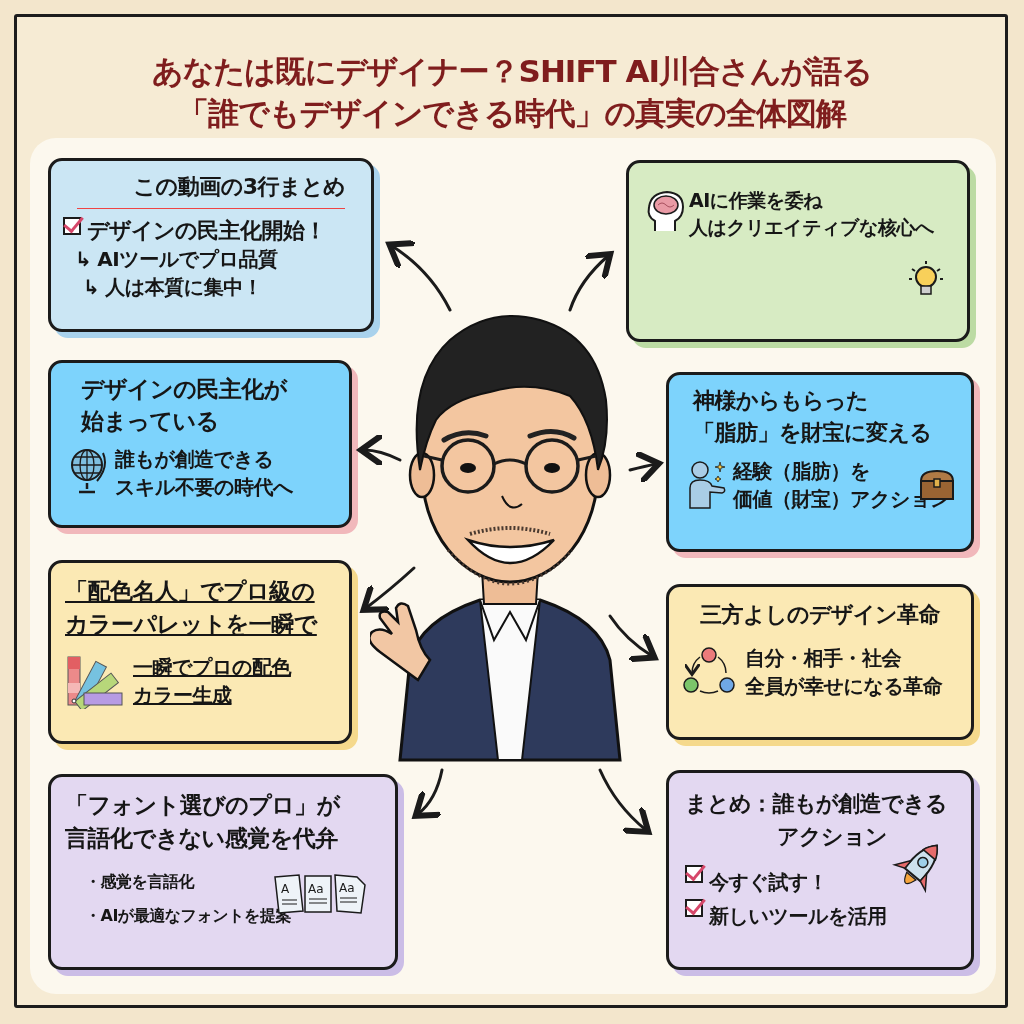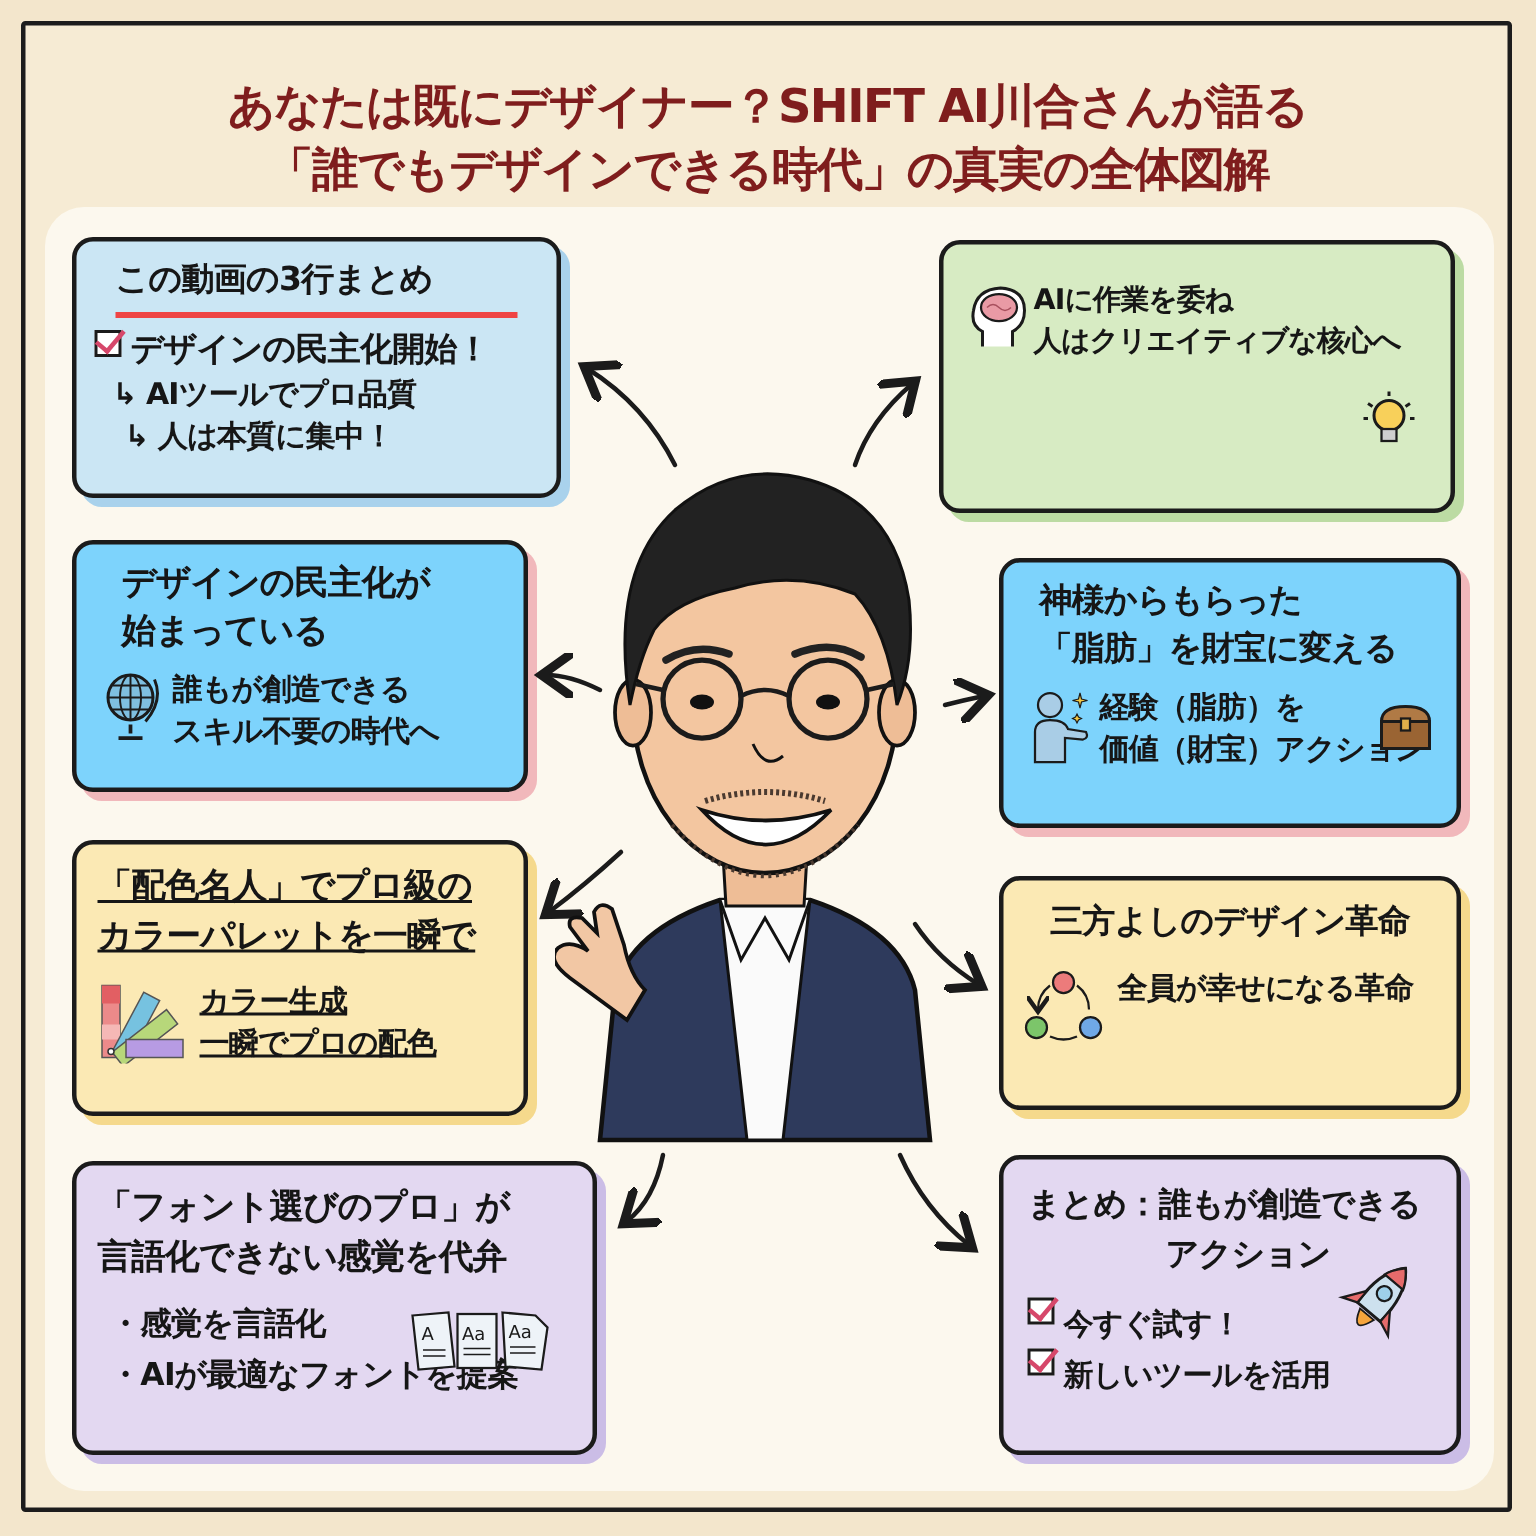--- a/index.html
+++ b/index.html
@@ -65,21 +65,21 @@
 <div class="paper-frame"></div>
 
 <div class="title-block">
   <div class="title-line">あなたは既にデザイナー？SHIFT AI川合さんが語る</div>
   <div class="title-line">「誰でもデザインできる時代」の真実の全体図解</div>
 </div>
 
 <div class="canvas"></div>
 
 <div class="card blue" style="left:48px; top:158px; width:326px; height:174px; padding:10px 12px;">
-  <div class="heading" style="text-align:left; border-bottom:4px solid #ef4444; padding-bottom:6px; margin:0 14px 8px; font-size:22px;">この動画の3行まとめ</div>
+  <div class="heading" style="text-align:right; border-bottom:1px solid #ef4444; padding-bottom:6px; margin:0 14px 8px; font-size:22px;">この動画の3行まとめ</div>
   <div class="row body">
     <span class="icon check"></span>
     <span style="font-size:22px;">デザインの民主化開始！</span>
   </div>
   <div class="row body" style="padding-left:12px;">
     <span class="icon arrow-sub">↳</span>
     <span>AIツールでプロ品質</span>
   </div>
   <div class="row body" style="padding-left:20px;">
     <span class="icon arrow-sub">↳</span>
@@ -175,51 +175,52 @@
             <rect x="8" y="4" width="12" height="46" fill="#76c2e0" stroke="#555" stroke-width="1"></rect>
           </g>
         <g transform="rotate(52 10 50)">
             <rect x="8" y="4" width="12" height="46" fill="#b7d77a" stroke="#555" stroke-width="1"></rect>
           </g>
         <rect x="18" y="40" width="38" height="12" fill="#b79be3" stroke="#555" stroke-width="1"></rect>
         <circle cx="8" cy="48" r="2" fill="#fff" stroke="#333"></circle>
       </svg>
     </span>
     <div class="body" style="font-size:20px;">
+      <div>一瞬でプロの配色</div>
       <div>カラー生成</div>
-      <div>一瞬でプロの配色</div>
     </div>
   </div>
 </div>
 
 <div class="card yellow" style="left:666px; top:584px; width:308px; height:156px; padding:12px 12px;">
   <div class="heading" style="font-size:22px; text-align:center;">三方よしのデザイン革命</div>
   <div class="row" style="margin-top:14px;">
     <span class="icon" style="width:56px; height:52px; margin-right:8px;">
       <svg width="54" height="50" viewBox="0 0 54 50">
         <circle cx="27" cy="10" r="7" fill="#ec7b7b" stroke="#1b1b1b" stroke-width="1.5"></circle>
         <circle cx="9" cy="40" r="7" fill="#7cc56a" stroke="#1b1b1b" stroke-width="1.5"></circle>
         <circle cx="45" cy="40" r="7" fill="#6fa8e6" stroke="#1b1b1b" stroke-width="1.5"></circle>
         <path d="M18 12 Q10 18 10 28" fill="none" stroke="#1b1b1b" stroke-width="1.5" marker-end="url(#ah)"></path>
         <path d="M36 12 Q44 18 44 28" fill="none" stroke="#1b1b1b" stroke-width="1.5"></path>
         <path d="M36 46 Q27 50 18 46" fill="none" stroke="#1b1b1b" stroke-width="1.5"></path>
       </svg>
     </span>
     <div class="body" style="font-size:20px;">
+      <div>自分・相手・社会</div>
       <div>全員が幸せになる革命</div>
     </div>
   </div>
 </div>
 
 <div class="card purple" style="left:48px; top:774px; width:350px; height:196px; padding:12px 14px;">
   <div class="heading" style="font-size:23px; line-height:33px;">
     <div>「フォント選びのプロ」が</div>
     <div>言語化できない感覚を代弁</div>
   </div>
-  <div class="body" style="margin-top:10px; font-size:21px; line-height:34px; padding-left:8px;">
+  <div class="body" style="margin-top:10px; font-size:16px; line-height:34px; padding-left:8px;margin-left:12px;">
     <div>・感覚を言語化</div>
     <div>・AIが最適なフォントを提案</div>
   </div>
   <span class="icon" style="position:absolute; left:222px; top:96px;">
     <svg width="96" height="44" viewBox="0 0 96 44">
       <g fill="#eef3f8" stroke="#1b1b1b" stroke-width="1.5">
         <path d="M2 4 L26 2 L30 38 L6 40 Z"></path>
         <rect x="32" y="3" width="26" height="36"></rect>
         <path d="M62 2 L84 4 L92 12 L88 40 L64 38 Z"></path>
       </g>

